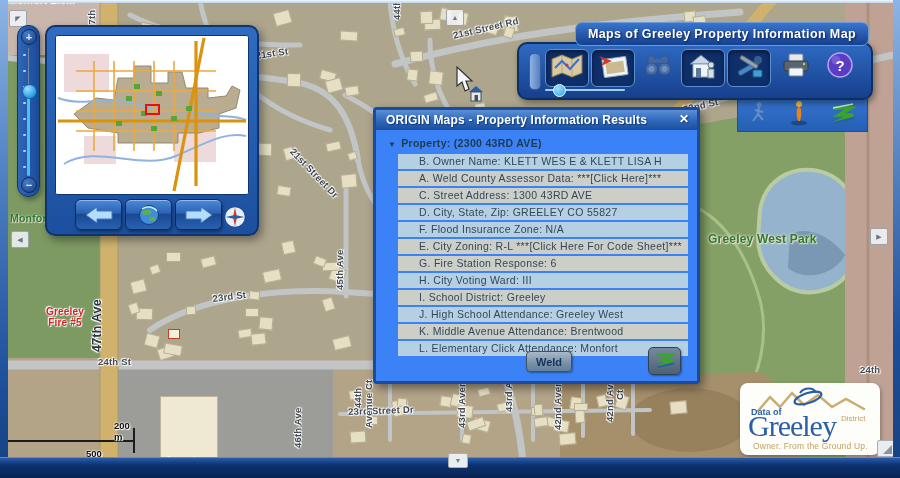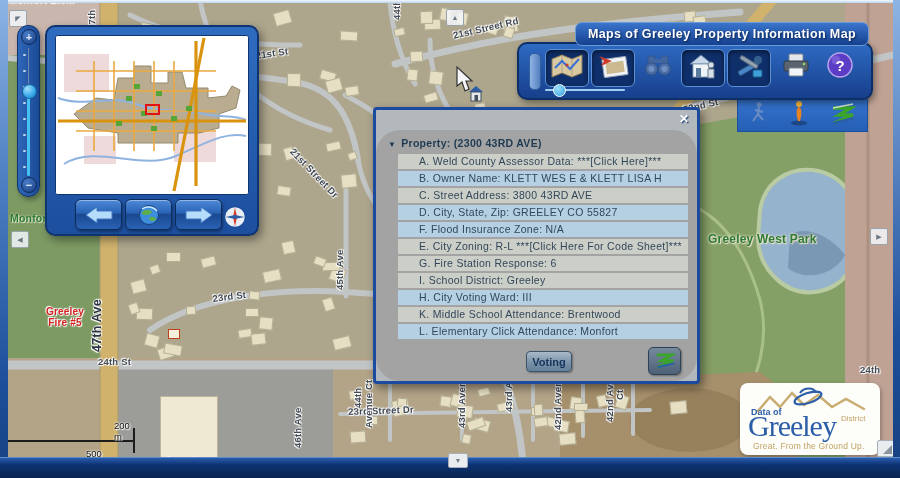--- a/index.html
+++ b/index.html
@@ -21,21 +21,21 @@
     text-shadow:0 0 2px #fff,0 0 2px #fff,1px 1px 1px #fff,-1px -1px 1px #fff;}
   .map-label.park{color:#2e7a35;font-size:12px;text-shadow:0 0 2px #e7e3cd,0 0 3px #e7e3cd,1px 1px 1px #e7e3cd;}
   .map-label.park-sm{color:#2e7a35;font-size:10.5px;text-shadow:0 0 2px #dfe3cd,1px 1px 1px #dfe3cd;}
   .map-label.red-bold{color:#d42020;font-size:10px;text-align:center;line-height:11px;}
   .map-label.street-big{font-size:12.5px;color:#2c3340;}
   .map-label.dark{color:#4a4439;font-size:10px;}
   .map-label.cut{color:#cc2222;font-size:10px;}
   
   .scalebar{position:absolute;z-index:2;}
   .sb-line{position:absolute;background:#1c1c1c;}
-  .sb-text{position:absolute;font-size:9.5px;font-weight:normal;color:#111;
+  .sb-text{position:absolute;font-size:9.5px;font-weight:bold;color:#111;
     text-shadow:0 0 2px #fff,0 0 2px #fff,1px 1px 1px #fff;}
   
   .pan{position:absolute;width:16px;height:15px;background:rgba(243,246,249,.85);
     border:1px solid #9aa4ad;border-radius:2px;z-index:3;color:#6a7682;font-size:7px;
     display:flex;align-items:center;justify-content:center;line-height:1;}
   
   .attrib{position:absolute;left:393px;top:438px;z-index:5;background:rgba(222,228,233,.95);
     border:1px solid #8a9196;border-radius:3px;padding:2px 8px;font-size:10px;font-weight:bold;
     color:#2c4a62;letter-spacing:1.5px;}
   .attrib-arrow{position:absolute;left:448px;top:453px;width:18px;height:13px;z-index:6;
@@ -90,21 +90,21 @@
   
   .dialog{position:absolute;left:373px;top:107px;width:327px;height:277px;z-index:6;
     border:3px solid #1b4a9e;border-radius:4px;background:#b2b8bc;
     box-shadow:3px 4px 10px rgba(0,0,0,.45);box-sizing:border-box;}
   .dlg-title{position:absolute;left:0;top:0;right:0;height:20px;
     background:linear-gradient(180deg,#5b90d6 0%,#2e66b8 55%,#1d4f9e 100%);
     display:flex;align-items:center;color:#fff;font-size:12px;font-weight:bold;
     padding-left:10px;letter-spacing:.2px;text-shadow:1px 1px 1px #123a72;}
   .dlg-close{position:absolute;right:8px;top:2px;color:#fff;font-size:12px;font-weight:bold;
     text-shadow:1px 1px 1px #123a72;cursor:default;}
-  .dlg-body{position:absolute;left:0;top:20px;right:0;bottom:0;background:#a3a3a3;border-radius:24px;}
+  .dlg-body{position:absolute;left:0;top:20px;right:0;bottom:0;background:#3b82f6;}
   .dlg-prop{position:absolute;left:12px;top:7px;font-size:10.5px;font-weight:bold;color:#1e3a52;letter-spacing:.3px;}
   .dlg-prop .tri{font-size:8px;margin-right:5px;color:#1e3a52;}
   .dlg-rows{position:absolute;left:22px;top:24px;width:290px;}
   .dlg-row{height:15px;margin-bottom:2px;font-size:10.5px;color:#33475a;letter-spacing:.3px;
     padding:1px 0 0 21px;box-sizing:border-box;white-space:nowrap;overflow:hidden;}
   .row-g{background:#cbcfc8;}
   .row-b{background:#b4d0e2;}
   .dlg-closebtn{position:absolute;left:150px;bottom:9px;width:44px;height:19px;border-radius:4px;
     background:linear-gradient(180deg,#a9bac9,#7890a6 60%,#64809a);border:1px solid #3e5268;
     color:#15355e;font-size:11px;font-weight:bold;display:flex;align-items:center;justify-content:center;
@@ -363,57 +363,61 @@
       </svg></span>
     <span>
       <svg width="26" height="24" viewBox="0 0 26 24">
         <path d="M3,7 H21 L9,14 H23 L4,22" stroke="#3aa52a" stroke-width="3.5" fill="none"></path>
         <path d="M4,22 L24,17" stroke="#2b5ea7" stroke-width="2.5" fill="none"></path>
         <path d="M3,7 L23,3" stroke="#cfe8cf" stroke-width="1.5" fill="none"></path>
       </svg></span>
   </div>
 
   <div class="dialog">
+    <div class="dlg-title">
+      <span>ORIGIN Maps - Property Information Results</span>
+    </div>
     <div class="dlg-close">✕</div>
     <div class="dlg-body">
       <div class="dlg-prop"><span class="tri">▼</span><span>Property:  (2300 43RD AVE)</span></div>
       <div class="dlg-rows">
+        <div class="dlg-row row-b">B. Owner Name:  KLETT WES E &amp; KLETT LISA H</div>
         <div class="dlg-row row-g">A. Weld County Assessor Data:  ***[Click Here]***</div>
-        <div class="dlg-row row-b">B. Owner Name:  KLETT WES E &amp; KLETT LISA H</div>
-        <div class="dlg-row row-g">C. Street Address:  3800 43RD AVE</div>
+        <div class="dlg-row row-g">C. Street Address:  1300 43RD AVE</div>
         <div class="dlg-row row-b">D. City, State, Zip:  GREELEY CO 55827</div>
         <div class="dlg-row row-b">F. Flood Insurance Zone:  N/A</div>
         <div class="dlg-row row-g">E. City Zoning:  R-L   ***[Click Here For Code Sheet]***</div>
         <div class="dlg-row row-g">G. Fire Station Response:  6</div>
+        <div class="dlg-row row-b">H. City Voting Ward:  III</div>
         <div class="dlg-row row-g">I. School District:  Greeley</div>
-        <div class="dlg-row row-b">H. City Voting Ward:  III</div>
-        <div class="dlg-row row-g">K. Middle School Attendance:  Brentwood</div>
+        <div class="dlg-row row-b">J. High School Attendance:  Greeley West</div>
+        <div class="dlg-row row-g">K. Middle Avenue Attendance:  Brentwood</div>
         <div class="dlg-row row-b">L. Elementary Click Attendance:  Monfort</div>
       </div>
-      <div class="dlg-closebtn">Voting</div>
+      <div class="dlg-closebtn">Weld</div>
       <div class="dlg-zbtn">
         <span>
           <svg width="22" height="20" viewBox="0 0 26 24">
             <path d="M3,7 H21 L9,14 H23 L4,22" stroke="#3aa52a" stroke-width="3.5" fill="none"></path>
             <path d="M4,22 L24,17" stroke="#2b5ea7" stroke-width="2.5" fill="none"></path>
           </svg></span>
       </div>
     </div>
   </div>
 
   <div class="logo">
     <svg width="140" height="30" viewBox="0 0 140 30" style="position:absolute;left:0;top:2px;">
       <path d="M18,26 L30,12 L40,22 L52,8 L64,20 L78,10 L92,22 L106,14 L124,24" stroke="#c9ad72" stroke-width="2.5" fill="none" stroke-linecap="round"></path>
       <ellipse cx="68" cy="13" rx="14" ry="5" transform="rotate(-18 68 13)" fill="none" stroke="#2b5ea7" stroke-width="2.2"></ellipse>
       <path d="M60,8 C64,2 74,2 76,8" stroke="#2b5ea7" stroke-width="2.2" fill="none"></path>
     </svg>
     <span class="cityof">Data of</span>
     <span class="name">Greeley</span>
     <span class="state">District</span>
-    <span class="tag">Great. From the Ground Up.</span>
+    <span class="tag">Owner. From the Ground Up.</span>
   </div>
   <div class="resize-grip"></div>
 
   <div class="cursor">
     <svg width="34" height="40" viewBox="0 0 34 40">
       <polygon points="2,1 2,20 7,16 10,25 14,23 11,15 17,15" fill="#f4f6f8" stroke="#333" stroke-width="1.2"></polygon>
       <polygon points="14,26 21,20 28,26" fill="#2b5ea7"></polygon>
       <rect x="16" y="26" width="10" height="9" fill="#e6e9ec" stroke="#44505c" stroke-width="1"></rect>
       <rect x="19.5" y="29" width="3.5" height="6" fill="#44505c"></rect>
     </svg>

